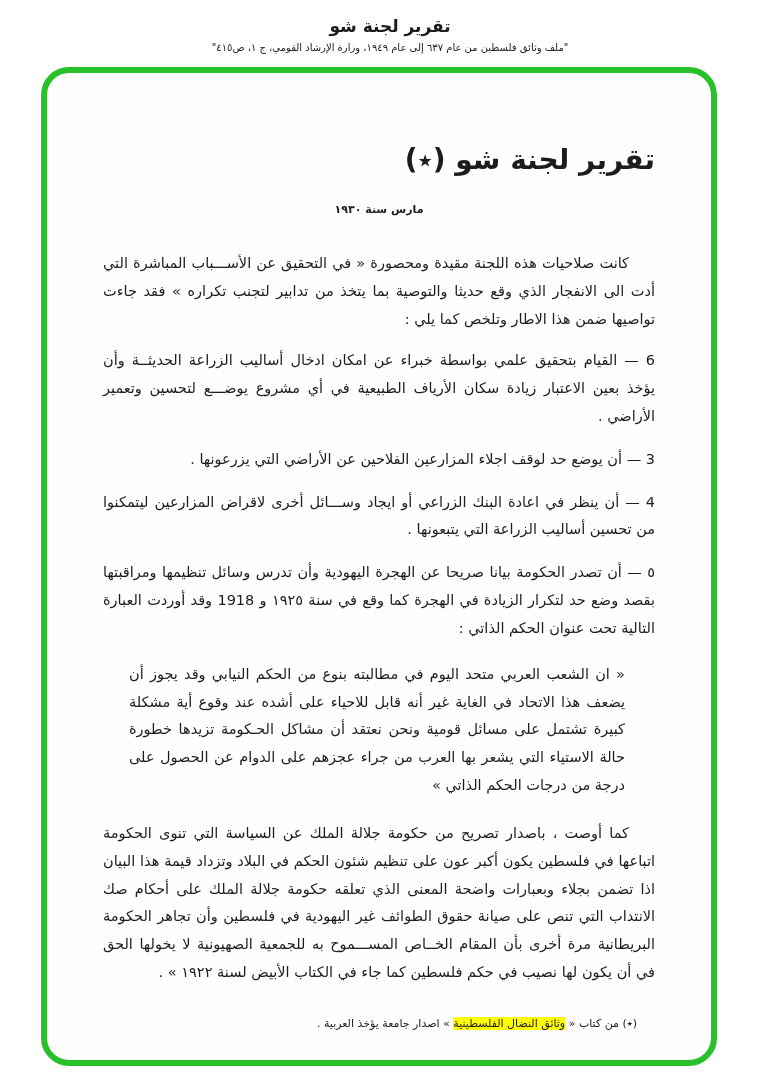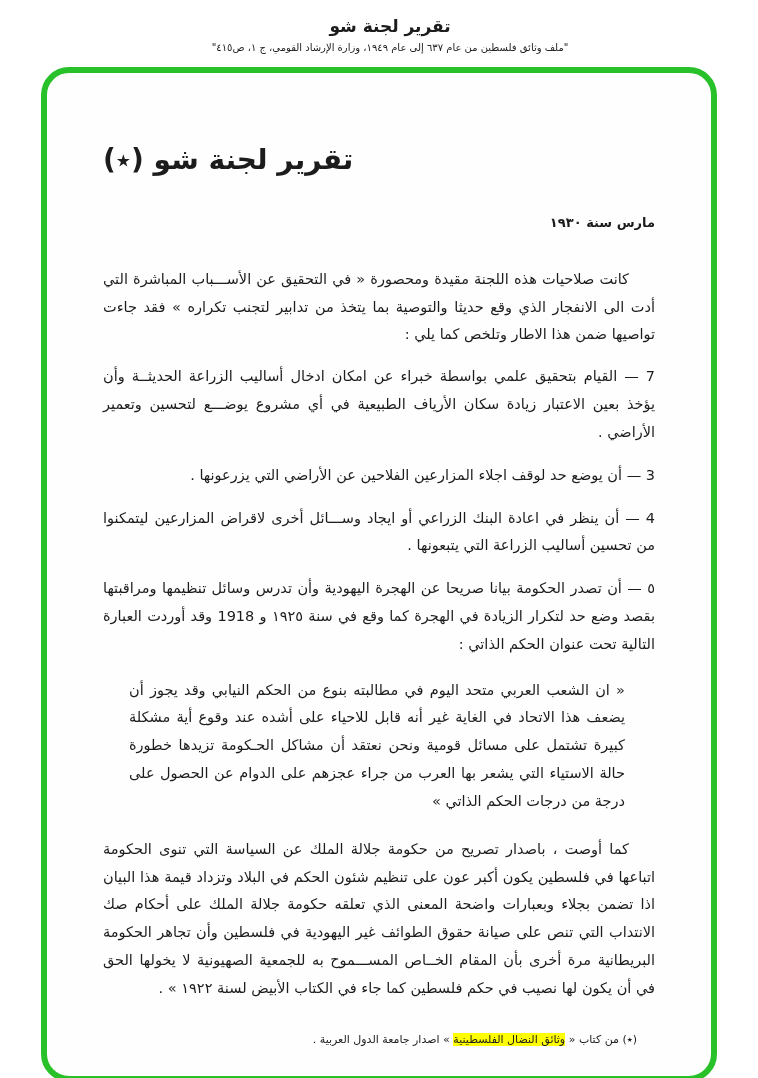--- a/index.html
+++ b/index.html
@@ -37,31 +37,31 @@
     background: #fffefe;
     overflow: hidden;
   }
   .doc {
     direction: rtl;
     padding: 48px 56px 26px 56px;
     font-size: 14.5px;
     line-height: 1.92;
   }
   .doc-title {
-    text-align: left;
+    text-align: right;
     font-size: 28px;
     font-weight: bold;
     margin-top: 12px;
   }
   .doc-subtitle {
-    text-align: right;
-    font-size: 13px;
+    text-align: center;
+    font-size: 11px;
     font-weight: bold;
     letter-spacing: 2px;
-    margin-top: 24px;
+    margin-top: 12px;
     margin-bottom: 30px;
   }
   .para {
     text-align: justify;
     margin-bottom: 14px;
   }
   .intro, .closing { text-indent: 26px; }
   .item { margin-bottom: 15px; }
   .quote {
     margin: 18px 30px 20px 26px;
@@ -90,31 +90,31 @@
 
   <div class="green-frame">
     <div class="doc">
 
       <h2 class="doc-title">تقرير لجنة شو (٭)</h2>
 
       <div class="doc-subtitle">مارس سنة ١٩٣٠</div>
 
       <p class="para intro">كانت صلاحيات هذه اللجنة مقيدة ومحصورة « في التحقيق عن الأســـباب المباشرة التي أدت الى الانفجار الذي وقع حديثا والتوصية بما يتخذ من تدابير لتجنب تكراره » فقد جاءت تواصيها ضمن هذا الاطار وتلخص كما يلي :</p>
 
-      <p class="para item">7 — القيام بتحقيق علمي بواسطة خبراء عن امكان ادخال أساليب الزراعة الحديثــة وأن يؤخذ بعين الاعتبار زيادة سكان الأرياف الطبيعية في أي مشروع يوضـــع لتحسين وتعمير الأراضي .</p>
+      <p class="para item">6 — القيام بتحقيق علمي بواسطة خبراء عن امكان ادخال أساليب الزراعة الحديثــة وأن يؤخذ بعين الاعتبار زيادة سكان الأرياف الطبيعية في أي مشروع يوضـــع لتحسين وتعمير الأراضي .</p>
 
       <p class="para item">3 — أن يوضع حد لوقف اجلاء المزارعين الفلاحين عن الأراضي التي يزرعونها .</p>
 
       <p class="para item">4 — أن ينظر في اعادة البنك الزراعي أو ايجاد وســـائل أخرى لاقراض المزارعين ليتمكنوا من تحسين أساليب الزراعة التي يتبعونها .</p>
 
 
       <p class="para item">٥ — أن تصدر الحكومة بيانا صريحا عن الهجرة اليهودية وأن تدرس وسائل تنظيمها ومراقبتها بقصد وضع حد لتكرار الزيادة في الهجرة كما وقع في سنة ١٩٢٥ و 1918 وقد أوردت العبارة التالية تحت عنوان الحكم الذاتي :</p>
 
       <p class="para quote">« ان الشعب العربي متحد اليوم في مطالبته بنوع من الحكم النيابي وقد يجوز أن يضعف هذا الاتحاد في الغاية غير أنه قابل للاحياء على أشده عند وقوع أية مشكلة كبيرة تشتمل على مسائل قومية ونحن نعتقد أن مشاكل الحـكومة تزيدها خطورة حالة الاستياء التي يشعر بها العرب من جراء عجزهم على الدوام عن الحصول على درجة من درجات الحكم الذاتي »</p>
 
       <p class="para closing">كما أوصت ، باصدار تصريح من حكومة جلالة الملك عن السياسة التي تنوى الحكومة اتباعها في فلسطين يكون أكبر عون على تنظيم شئون الحكم في البلاد وتزداد قيمة هذا البيان اذا تضمن بجلاء وبعبارات واضحة المعنى الذي تعلقه حكومة جلالة الملك على أحكام صك الانتداب التي تنص على صيانة حقوق الطوائف غير اليهودية في فلسطين وأن تجاهر الحكومة البريطانية مرة أخرى بأن المقام الخــاص المســـموح به للجمعية الصهيونية لا يخولها الحق في أن يكون لها نصيب في حكم فلسطين كما جاء في الكتاب الأبيض لسنة ١٩٢٢ » .</p>
 
-      <div class="footnote"><span>(٭) من كتاب « </span><span class="hl">وثائق النضال الفلسطينية</span><span> » اصدار جامعة الدول العربية .</span></div>
+      <div class="footnote"><span>(٭) من كتاب « </span><span class="hl">وثائق النضال الفلسطينية</span><span> » اصدار جامعة يؤخذ العربية .</span></div>
 
     </div>
   </div>
 
 </div>
 
 </body></html>

